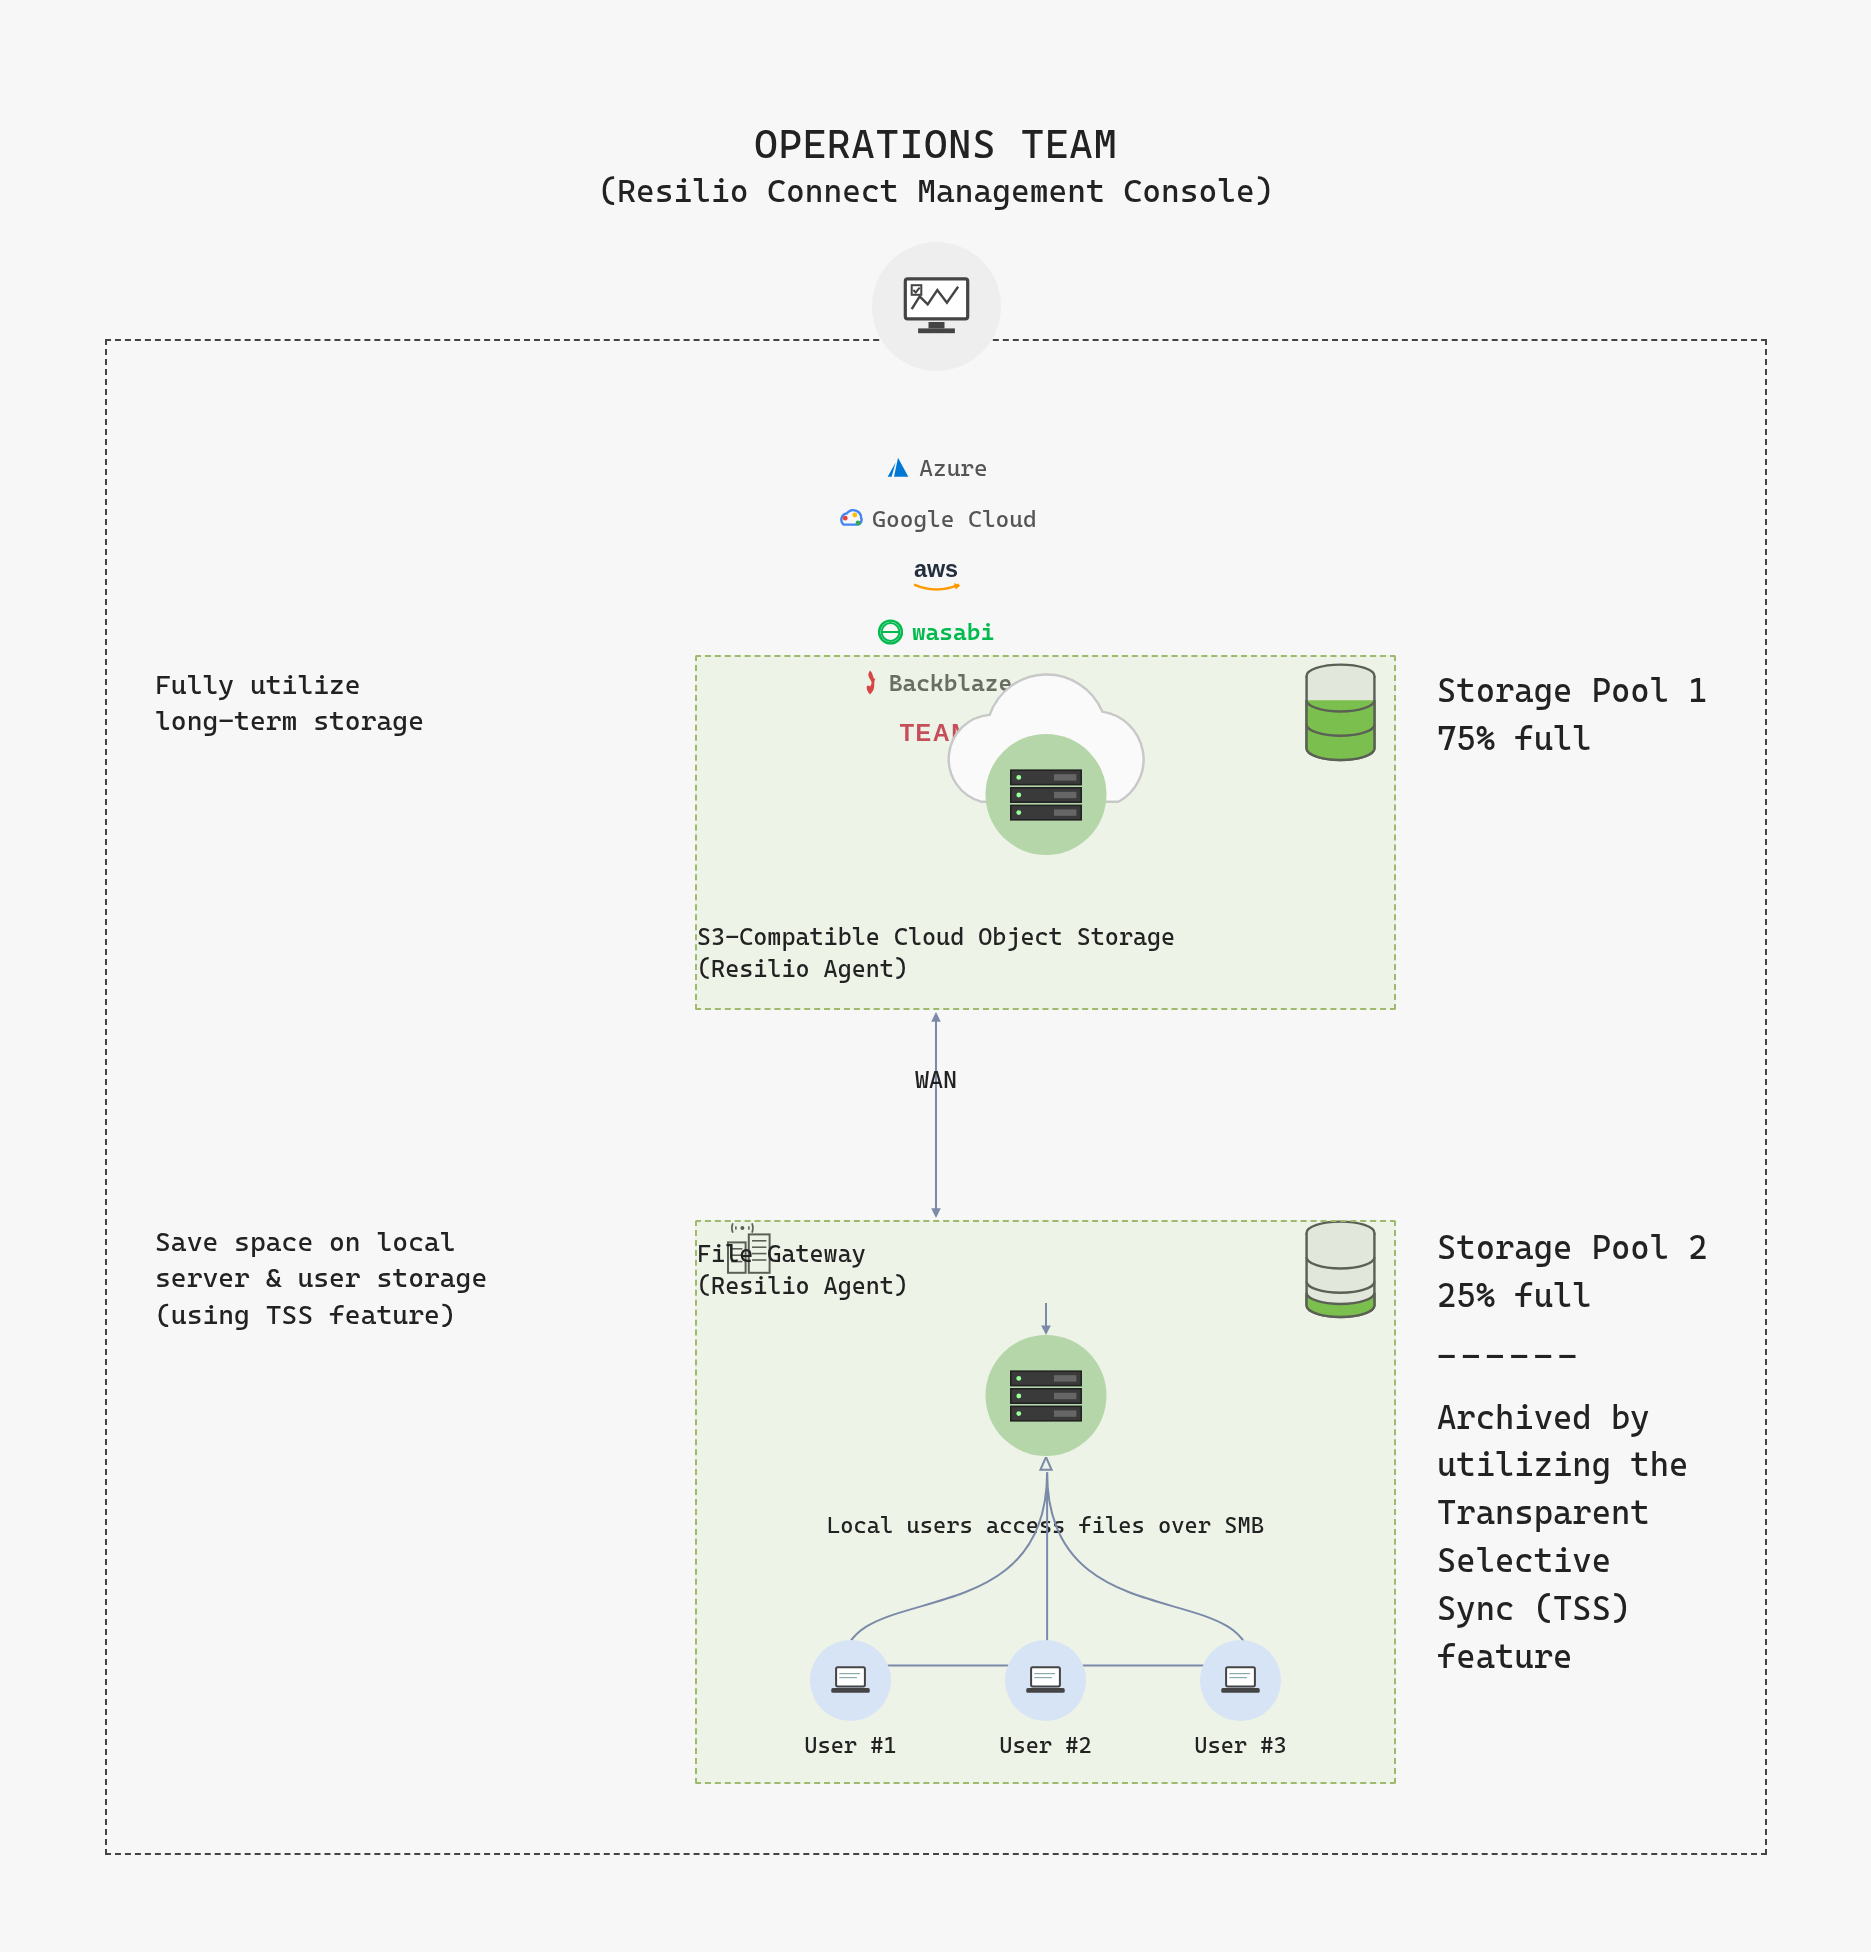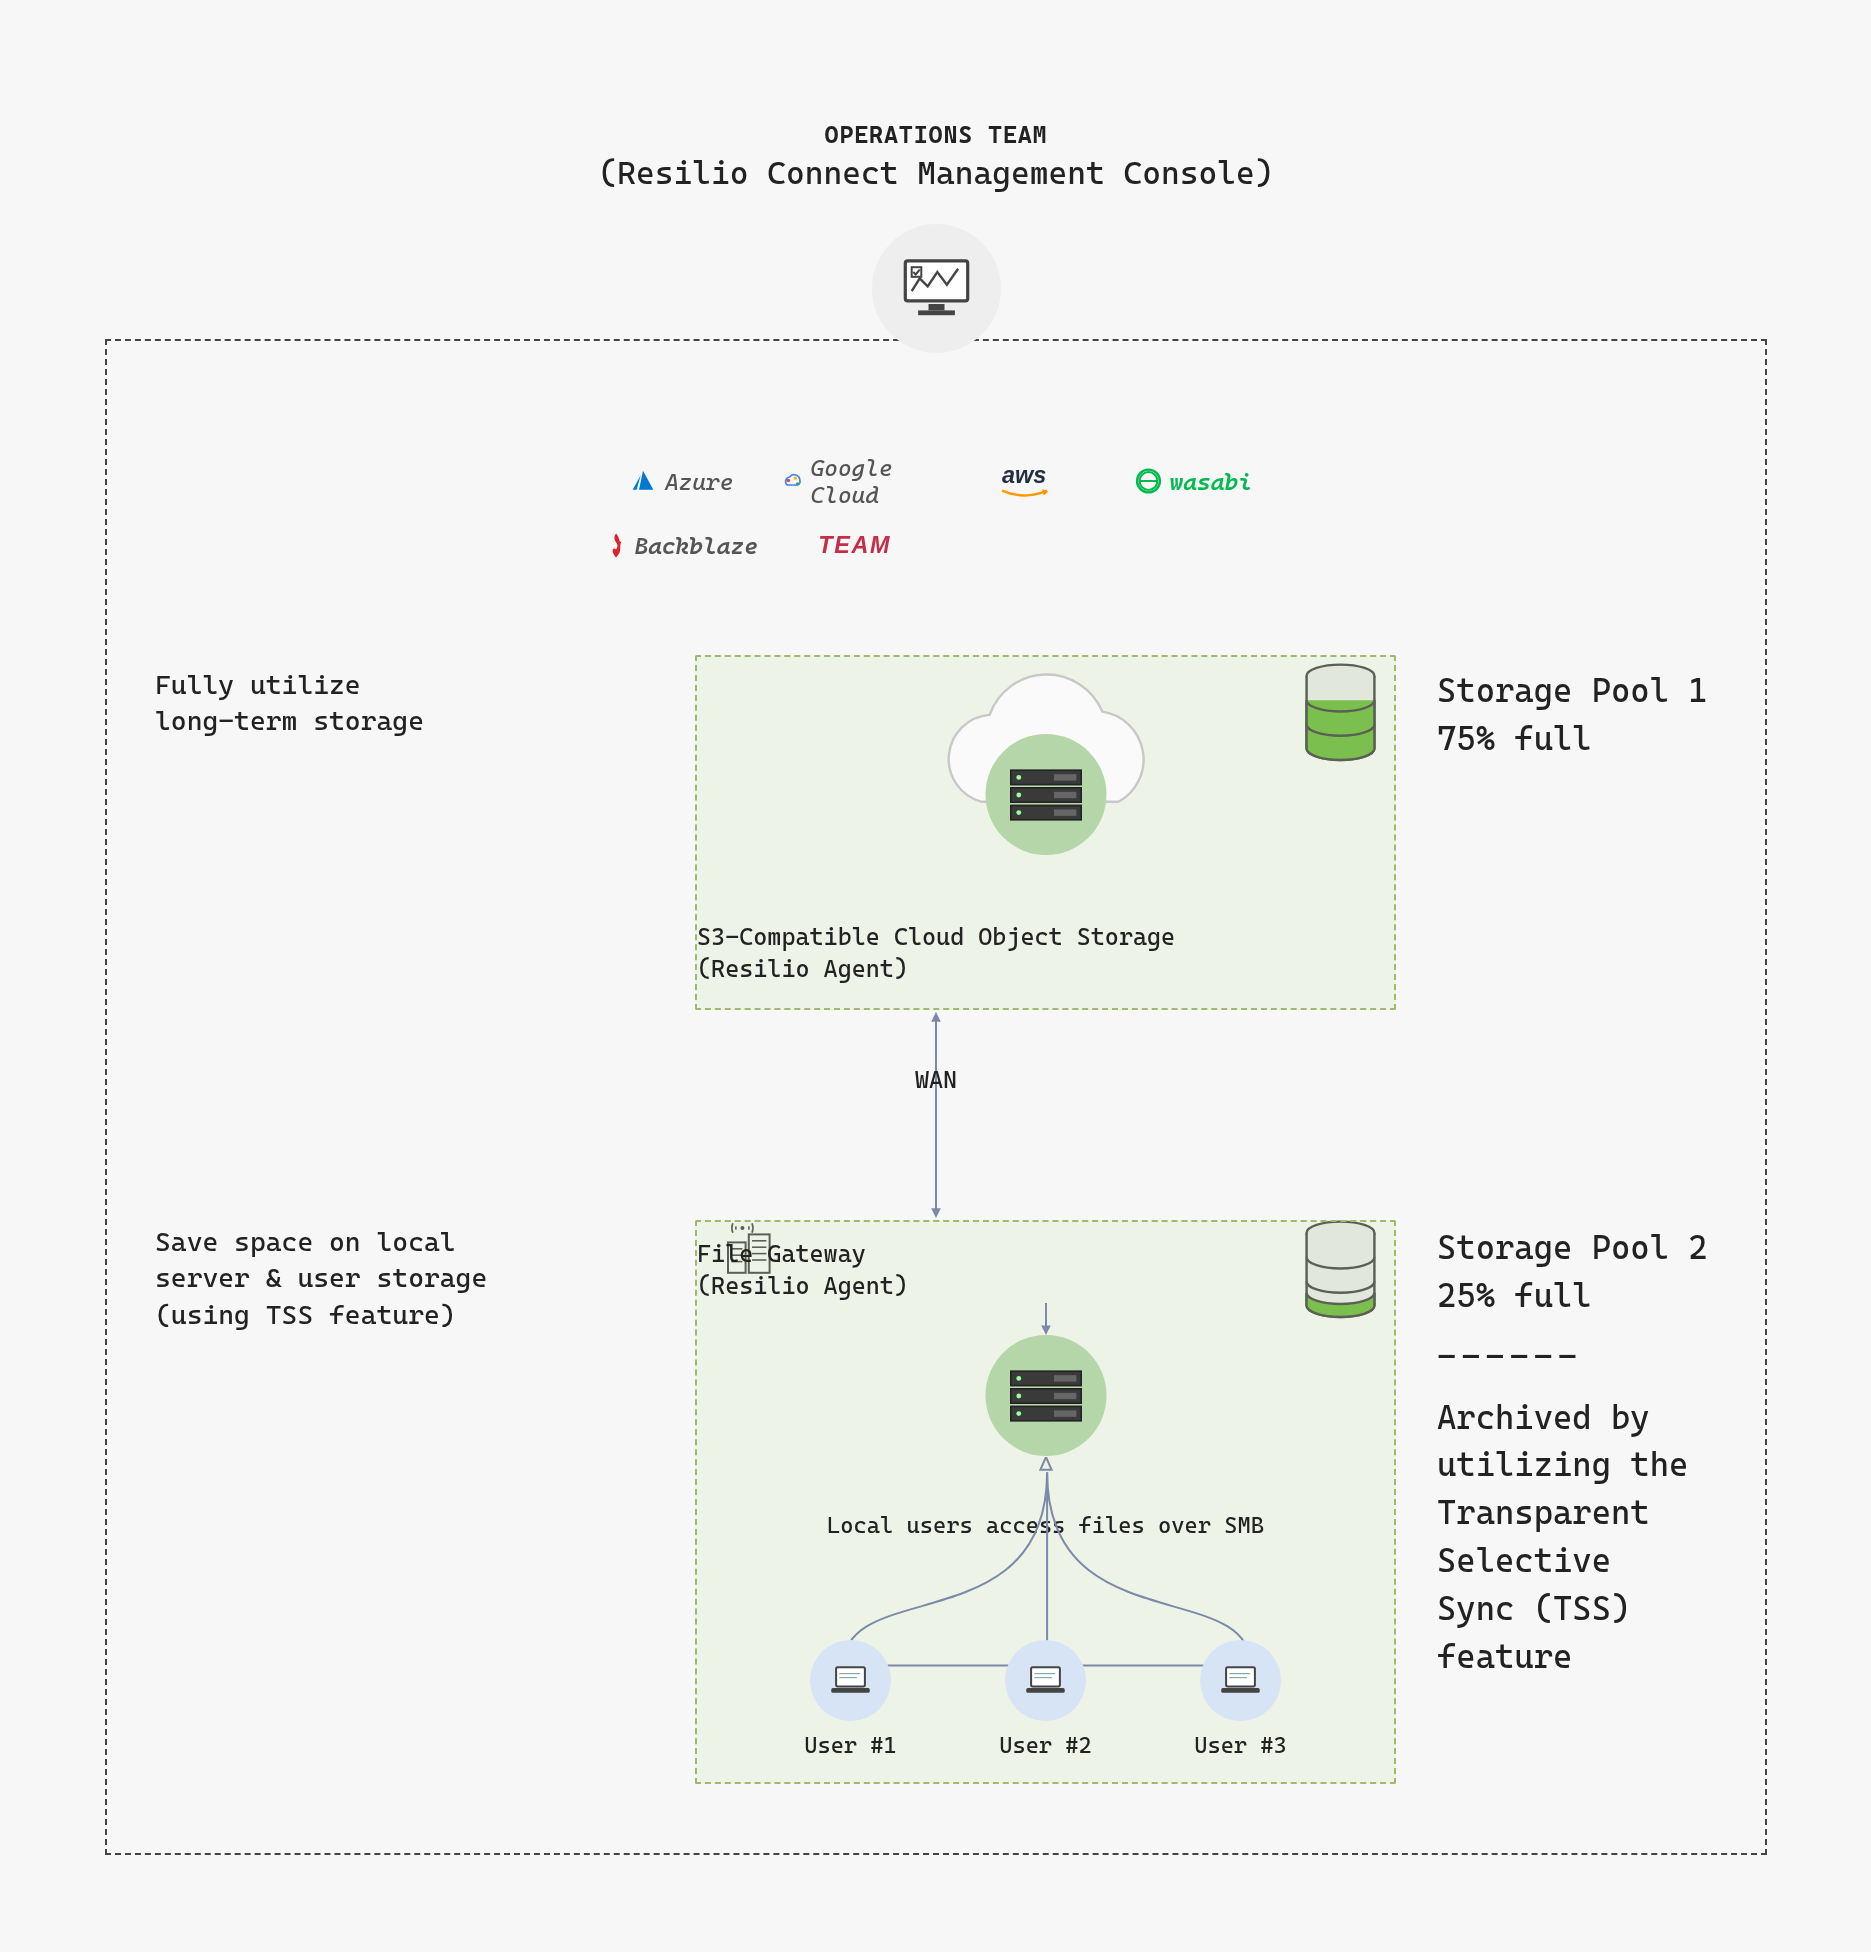--- a/index.html
+++ b/index.html
@@ -5,42 +5,42 @@
   * { box-sizing: border-box; margin: 0; padding: 0; }
   body {
     font-family: ui-monospace, "SF Mono", "Cascadia Mono", Menlo, Consolas, monospace;
     background: #f7f7f7;
     width: 1872px;
     height: 1952px;
     position: relative;
     color: #222;
   }
   .title-block { text-align: center; padding-top: 121px; }
-  .title-block h1 { font-size: 24px; font-weight: 700; letter-spacing: 0.8px; }
+  .title-block h1 { font-size: 40px; font-weight: 400; letter-spacing: 0.8px; }
   .title-block h2 { font-size: 32px; font-weight: 400; margin-top: 4.8px; }
   .console-circle {
     width: 129px; height: 129px; border-radius: 50%;
     background: #eee; margin: 32px auto 0;
     display: flex; align-items: center; justify-content: center;
     position: relative; z-index: 2;
   }
   .outer-box {
     position: absolute;
     left: 105px; right: 105px;
     top: 339px; bottom: 97px;
     border: 2.4px dashed #444;
   }
   .logos {
     position: absolute;
     left: 50%; transform: translateX(-50%);
     top: 113px; width: 661px;
-    display: grid; grid-template-columns: 1fr 1fr 1fr 1fr;
+    display: grid; grid-template-columns: 1fr;
     row-gap: 24px; column-gap: 24px;
     font-size: 23.4px; color: #555;
-    align-items: center; justify-items: center; font-style: italic;
+    align-items: center; justify-items: center;
   }
   .logo-item { display: flex; align-items: center; gap: 8px; }
   .green-box {
     position: absolute;
     border: 2px dashed #9fb96d;
     background: rgba(200, 225, 165, 0.18);
     border-radius: 1.6px;
   }
   .box-top { left: 588px; width: 701px; top: 314px; height: 355px; }
   .box-bottom { left: 588px; width: 701px; top: 879px; height: 564px; }

